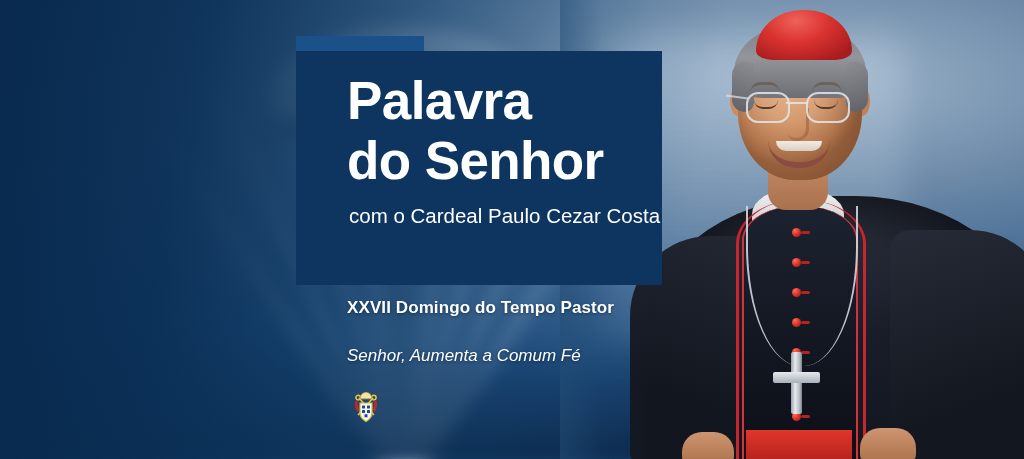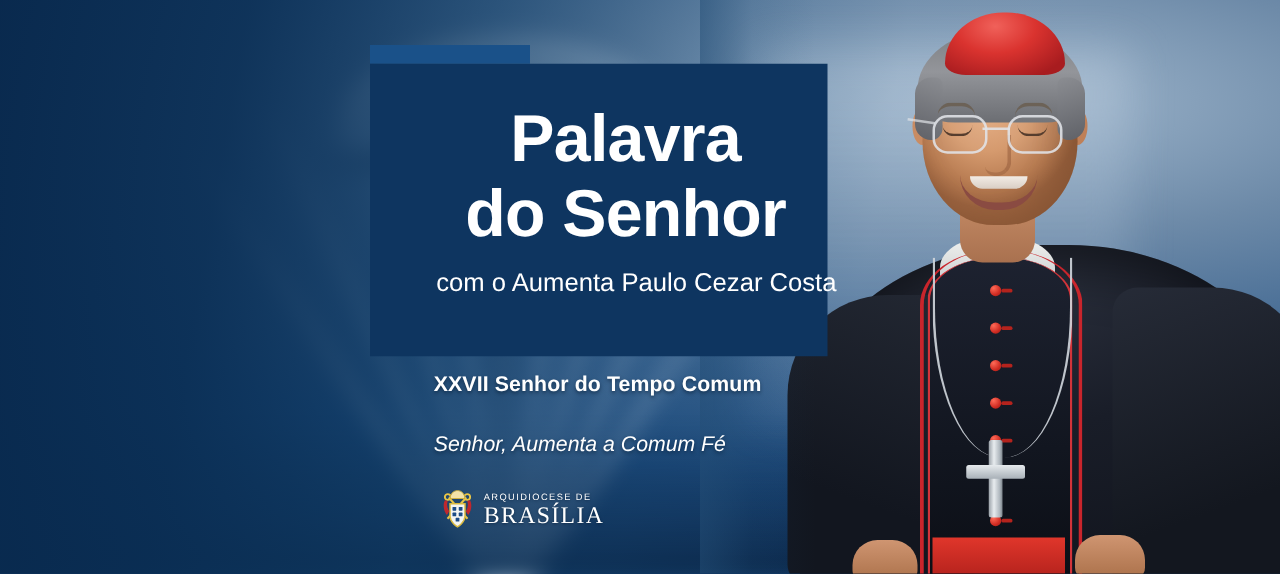--- a/index.html
+++ b/index.html
@@ -122,23 +122,22 @@
     position: absolute;
     left: 296px;
     top: 51px;
     width: 366px;
     height: 234px;
     background: #0e3560;
   }
   .card-inner {
     position: absolute;
     left: 51px;
-    top: 31px;
+    top: 20px;
     right: 8px;
-    text-align: center;
   }
   .title {
     color: #ffffff;
     font-size: 53px;
     font-weight: 700;
     line-height: 60px;
     letter-spacing: -0.6px;
     margin: 0;
     white-space: nowrap;
   }
@@ -438,25 +437,25 @@
     <div class="fig-el hand-l"></div>
     <div class="fig-el hand-r"></div>
     <div class="fig-blend"></div>
   </div>
 
   <div class="accent-bar"></div>
   <div class="card">
     <div class="card-inner">
       <div class="title">Palavra</div>
       <div class="title">do Senhor</div>
-      <div class="subtitle">com o Aumenta Paulo Cezar Costa</div>
+      <div class="subtitle">com o Cardeal Paulo Cezar Costa</div>
     </div>
   </div>
 
-  <div class="liturgy">XXVII Senhor do Tempo Comum</div>
+  <div class="liturgy">XXVII Domingo do Tempo Pastor</div>
   <div class="theme">Senhor, Aumenta a Comum Fé</div>
 
   <div class="logo">
     <svg width="28" height="34" viewBox="0 0 28 34">
 
       <g stroke="#e8c547" stroke-width="1.6" fill="none">
         <line x1="6" y1="24" x2="21" y2="7"></line>
         <line x1="22" y1="24" x2="7" y2="7"></line>
       </g>
       <circle cx="6.2" cy="6.6" r="2.3" fill="none" stroke="#e8c547" stroke-width="1.5"></circle>
@@ -470,19 +469,15 @@
         <rect x="10" y="14.5" width="3" height="3" rx=".5"></rect>
         <rect x="15" y="14.5" width="3" height="3" rx=".5"></rect>
         <rect x="10" y="19" width="3" height="3" rx=".5"></rect>
         <rect x="15" y="19" width="3" height="3" rx=".5"></rect>
         <rect x="12.5" y="23.2" width="3" height="3" rx=".5"></rect>
       </g>
 
       <path d="M4 9 C2 13 3 18 5.5 21 L7.4 18 C5.6 15.5 5.2 12 6.2 10 Z" fill="#c0272d"></path>
       <path d="M24 9 C26 13 25 18 22.5 21 L20.6 18 C22.4 15.5 22.8 12 21.8 10 Z" fill="#c0272d"></path>
     </svg>
-    <div class="logo-wordmark">
-      <span class="logo-top">ARQUIDIOCESE DE</span>
-      <span class="logo-main">BRASÍLIA</span>
-    </div>
   </div>
 
 </div>
 
 </body></html>

